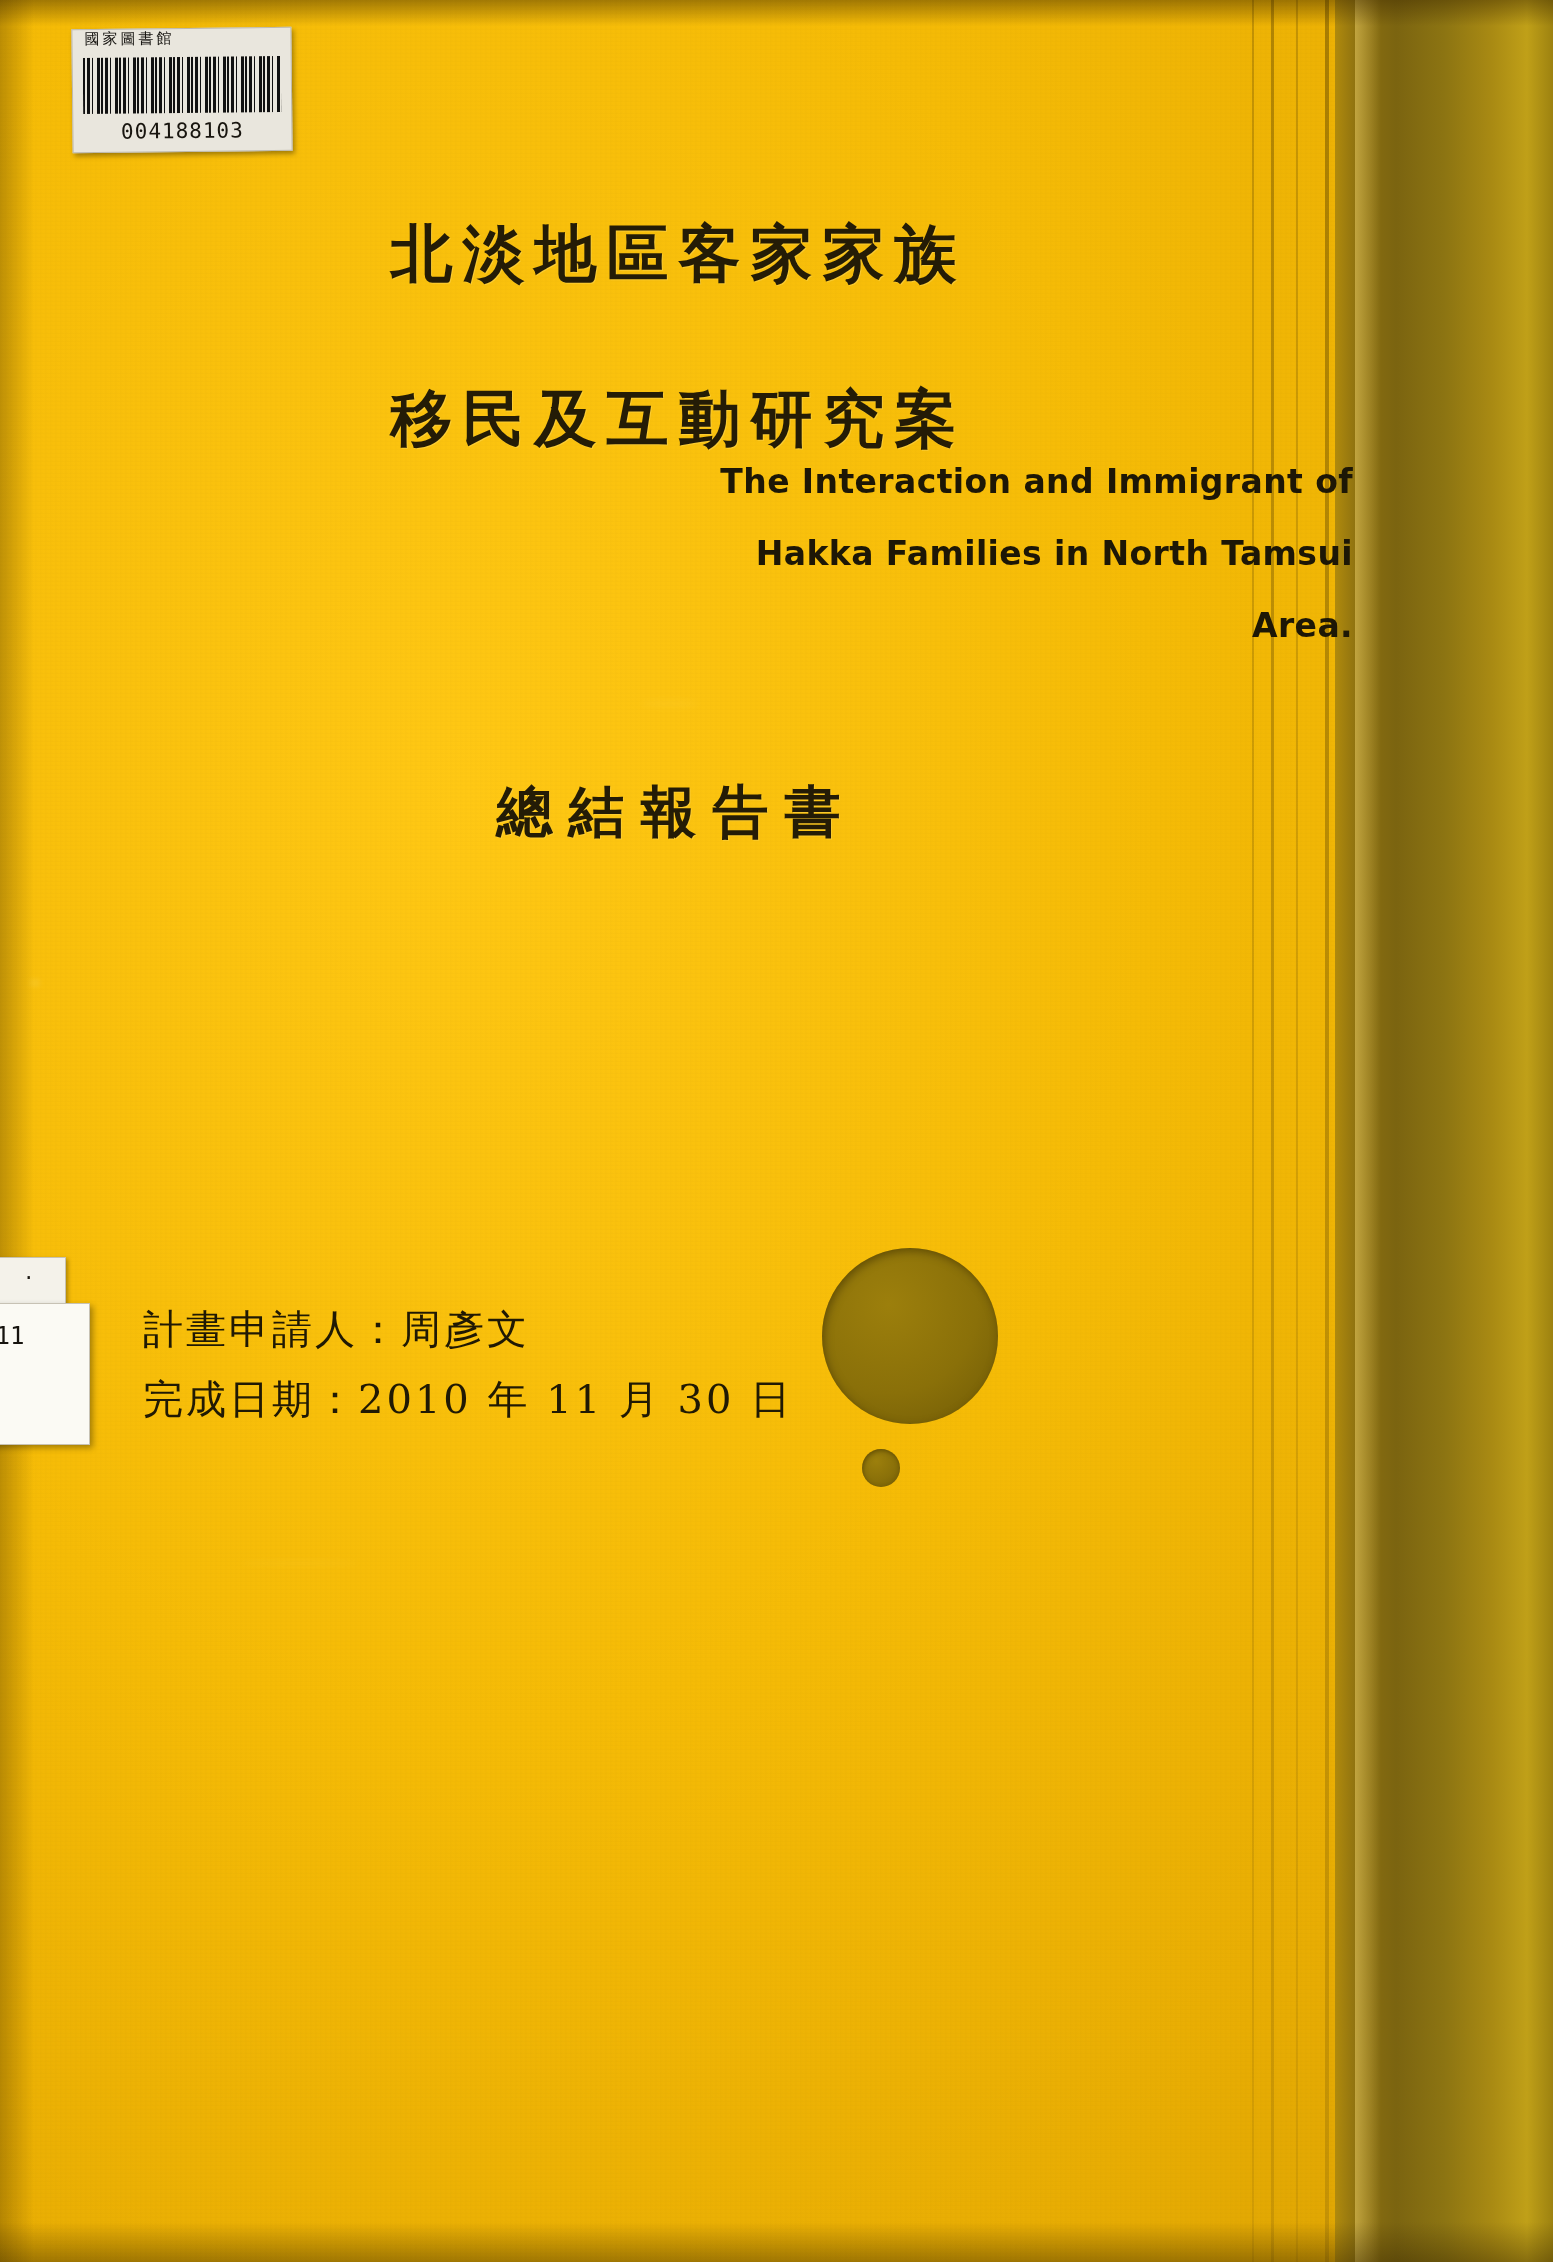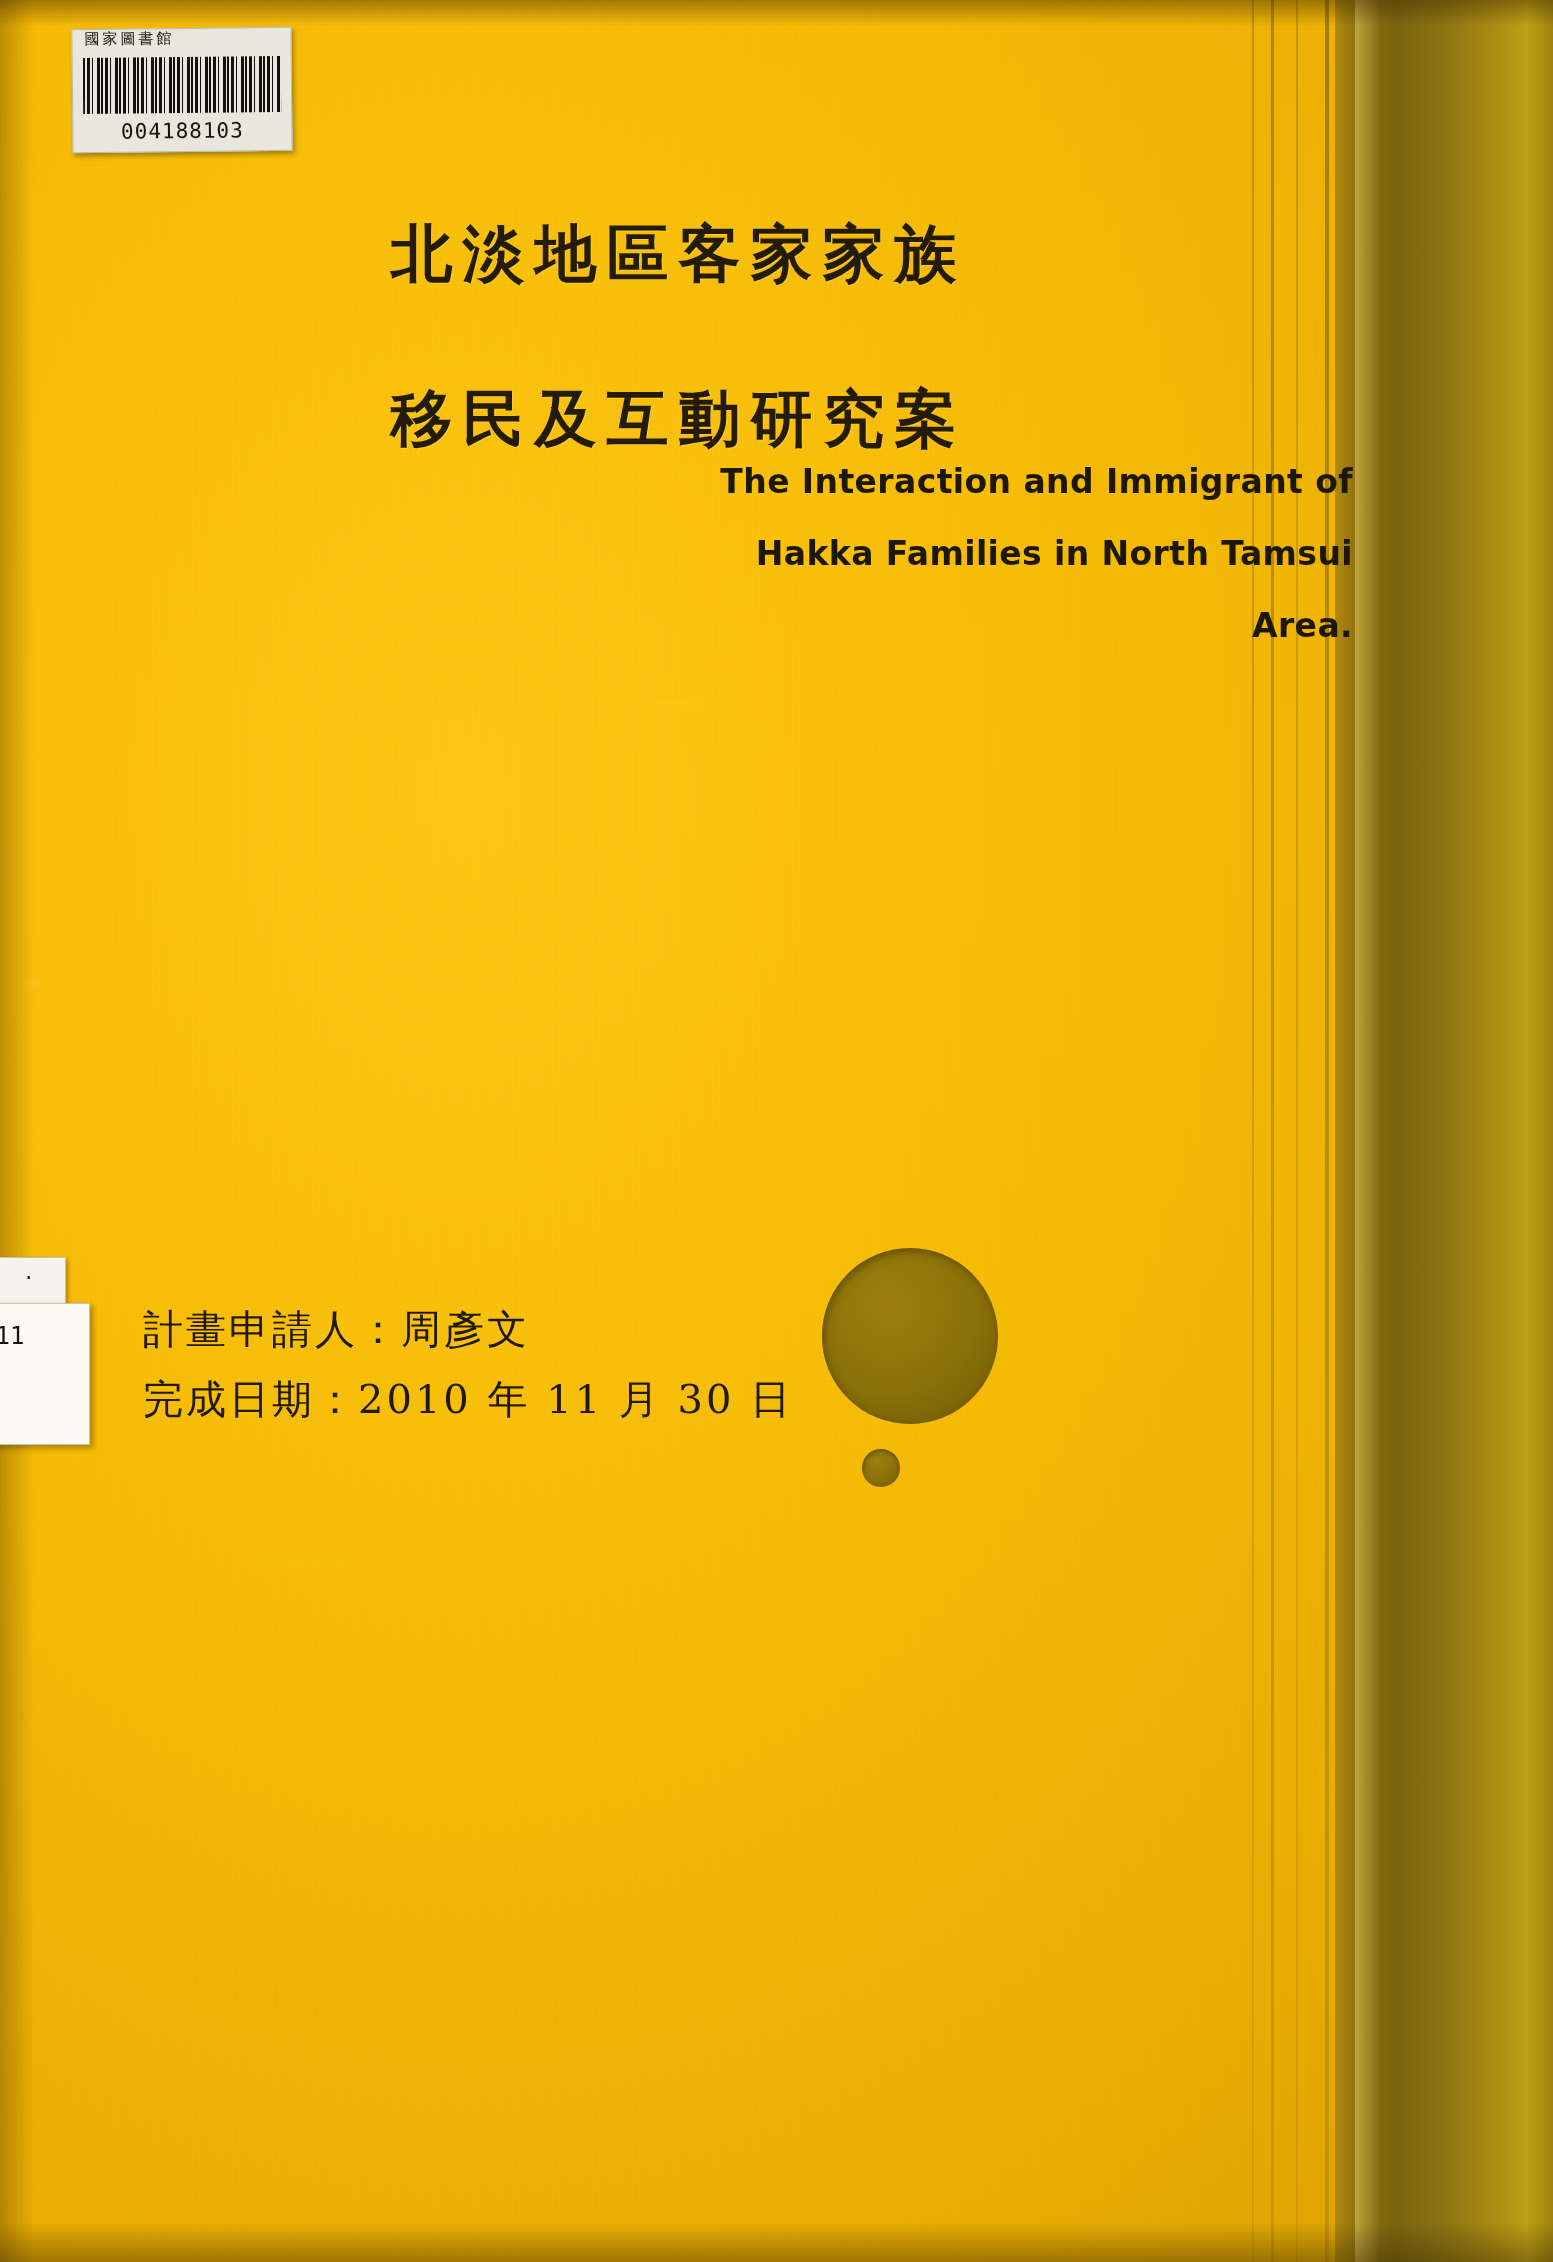--- a/index.html
+++ b/index.html
@@ -266,20 +266,21 @@
 
   </div>
 
   <div class="title-cn title-cn-1">北淡地區客家家族</div>
   <div class="title-cn title-cn-2">移民及互動研究案</div>
 
   <div class="title-en title-en-1">The Interaction and Immigrant of</div>
   <div class="title-en title-en-2">Hakka Families in North Tamsui</div>
   <div class="title-en title-en-3">Area.</div>
 
+  <div class="report-type">總結報告書</div>
 
 
   <div class="punch-big"></div>
   <div class="punch-small"></div>
 
   <div class="meta meta-applicant">計畫申請人：周彥文</div>
   <div class="meta meta-date">完成日期：2010 年 11 月 30 日</div>
 
 </div>
 

